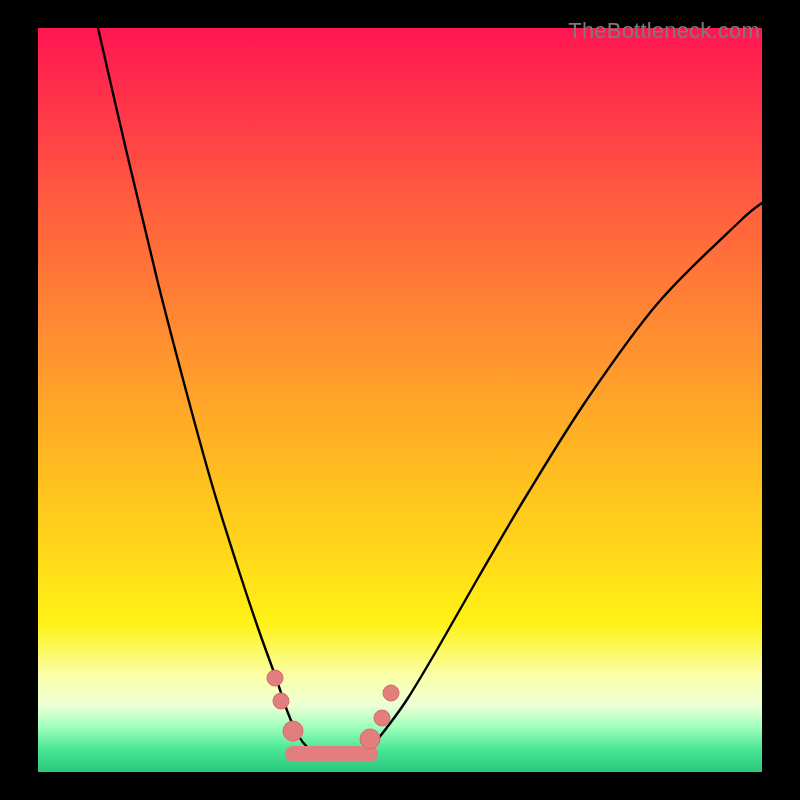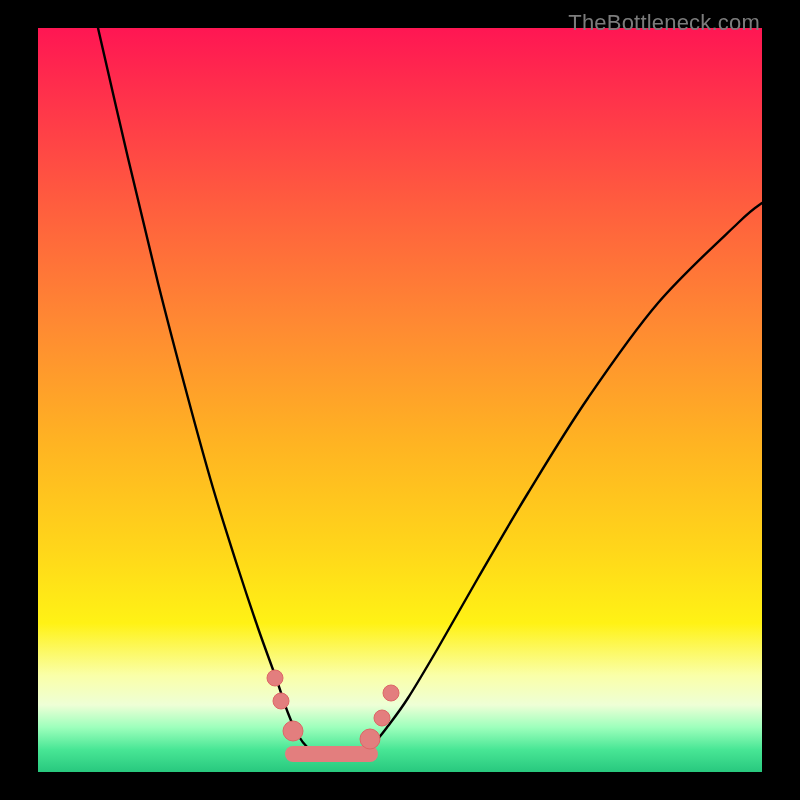--- a/index.html
+++ b/index.html
@@ -33,21 +33,21 @@
   }
   .curve {
     position: absolute;
     left: 0;
     top: 0;
     width: 724px;
     height: 744px;
   }
   .watermark {
     position: absolute;
-    top: 10px;
+    top: 18px;
     right: 40px;
     font-family: Arial, Helvetica, sans-serif;
     font-size: 22px;
     color: #7c7c7c;
     letter-spacing: 0.2px;
   }
 </style>
 </head>
 <body>
 

